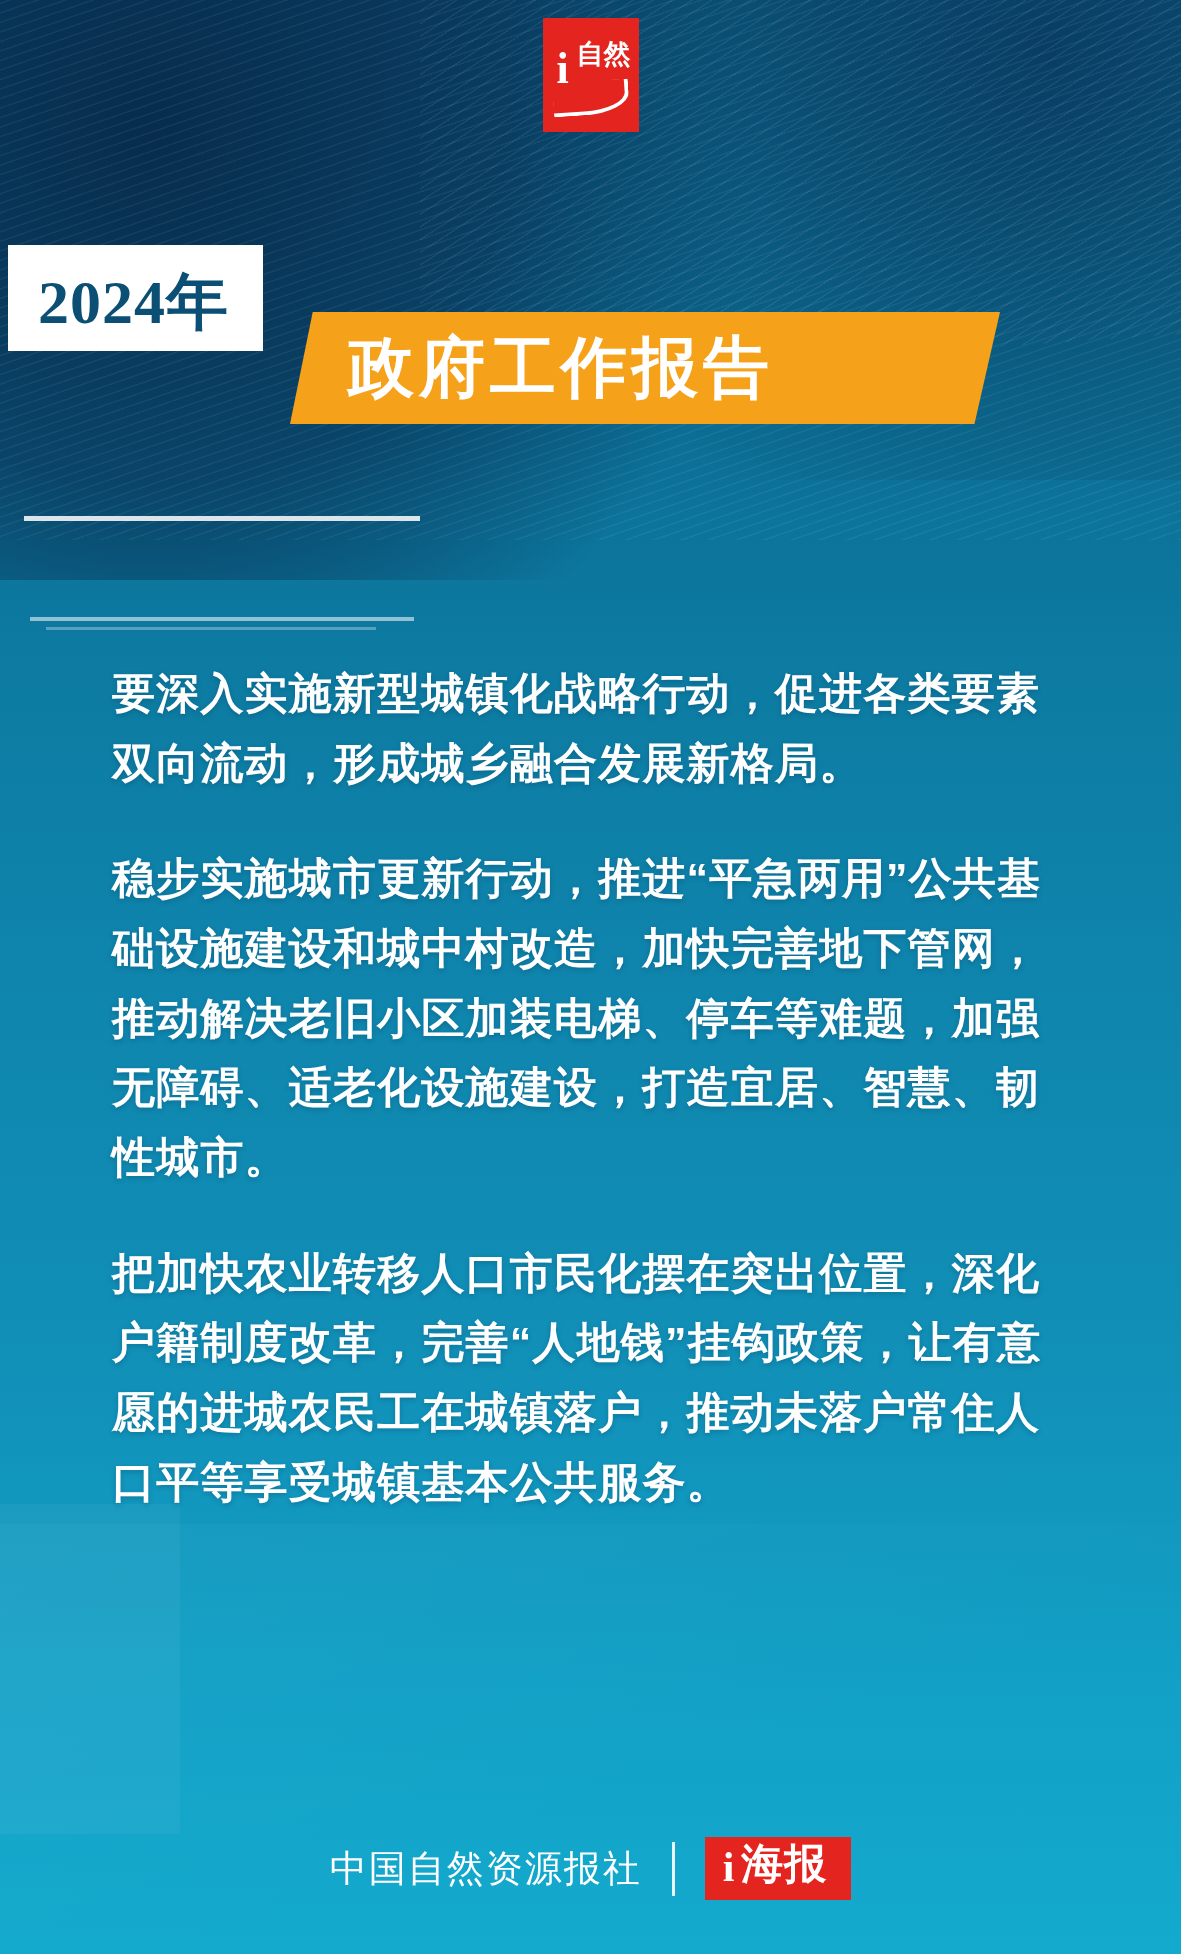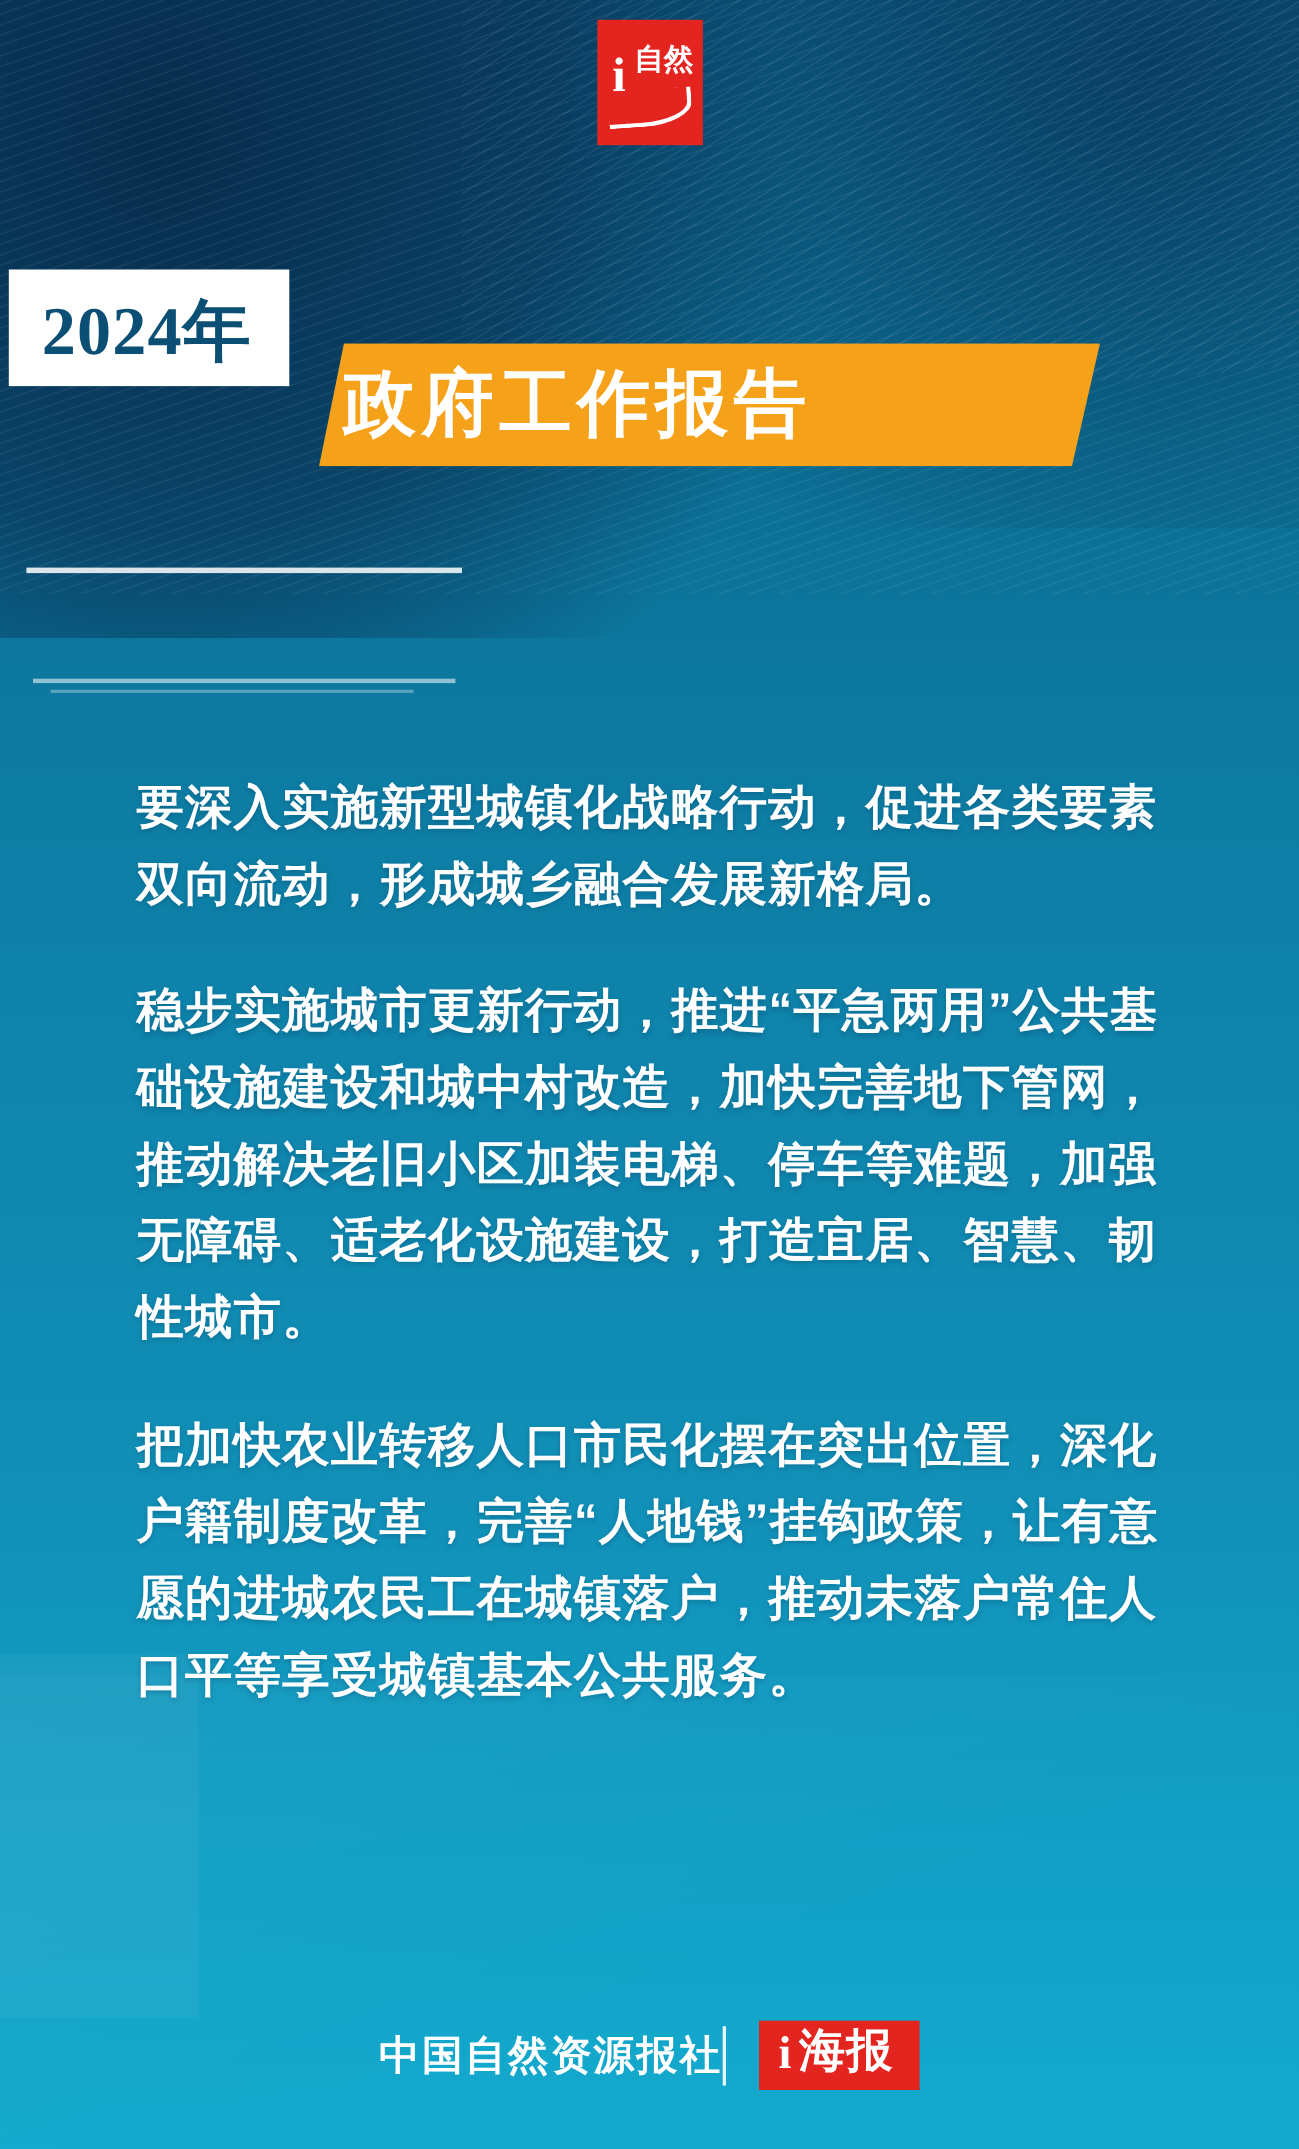--- a/index.html
+++ b/index.html
@@ -185,21 +185,21 @@
     width: 710px;
     height: 112px;
     background: #f5a11a;
     clip-path: polygon(3.2% 0, 100% 0, 96.4% 100%, 0 100%);
     z-index: 4;
     display: flex;
     align-items: center;
   }
   .title-ribbon span {
     display: block;
-    margin-left: 22px;
+    margin-left: 58px;
     font-family: "Liberation Serif", serif;
     font-size: 66px;
     font-weight: 700;
     letter-spacing: 5px;
     color: #ffffff;
     line-height: 1;
   }
 
   
   .sec-rule {
@@ -240,24 +240,23 @@
     width: 330px;
     height: 3px;
     background: rgba(255,255,255,0.3);
     z-index: 4;
   }
 
   
   .body {
     position: absolute;
     left: 112px;
-    top: 700px;
+    top: 659px;
     width: 968px;
     z-index: 5;
-    margin-left: 12px;
   }
   .body p {
     color: #ffffff;
     font-family: "Liberation Sans", "DejaVu Sans", sans-serif;
     font-size: 43px;
     font-weight: 700;
     line-height: 1.62;
     letter-spacing: 1.2px;
     margin-bottom: 46px;
     text-shadow: 0 2px 5px rgba(0,45,75,0.28);
@@ -271,23 +270,24 @@
     bottom: 54px;
     width: 1181px;
     display: flex;
     align-items: center;
     justify-content: center;
     z-index: 6;
   }
   .footer-name {
     font-family: "Liberation Serif", serif;
     font-size: 37px;
-    font-weight: 700;
+    font-weight: 400;
     color: #ffffff;
     letter-spacing: 2px;
+    padding-right: 30px;
   }
   .footer-divider {
     width: 3px;
     height: 54px;
     background: rgba(255,255,255,0.9);
     margin-right: 30px;
   }
   .footer-badge {
     background: #e3241f;
     padding: 9px 24px 12px 18px;

